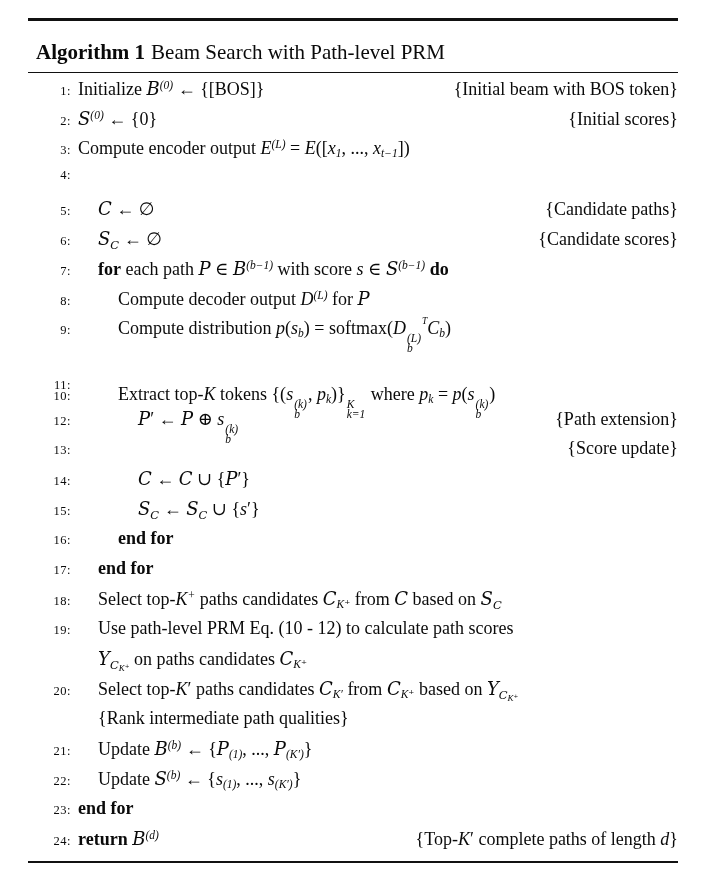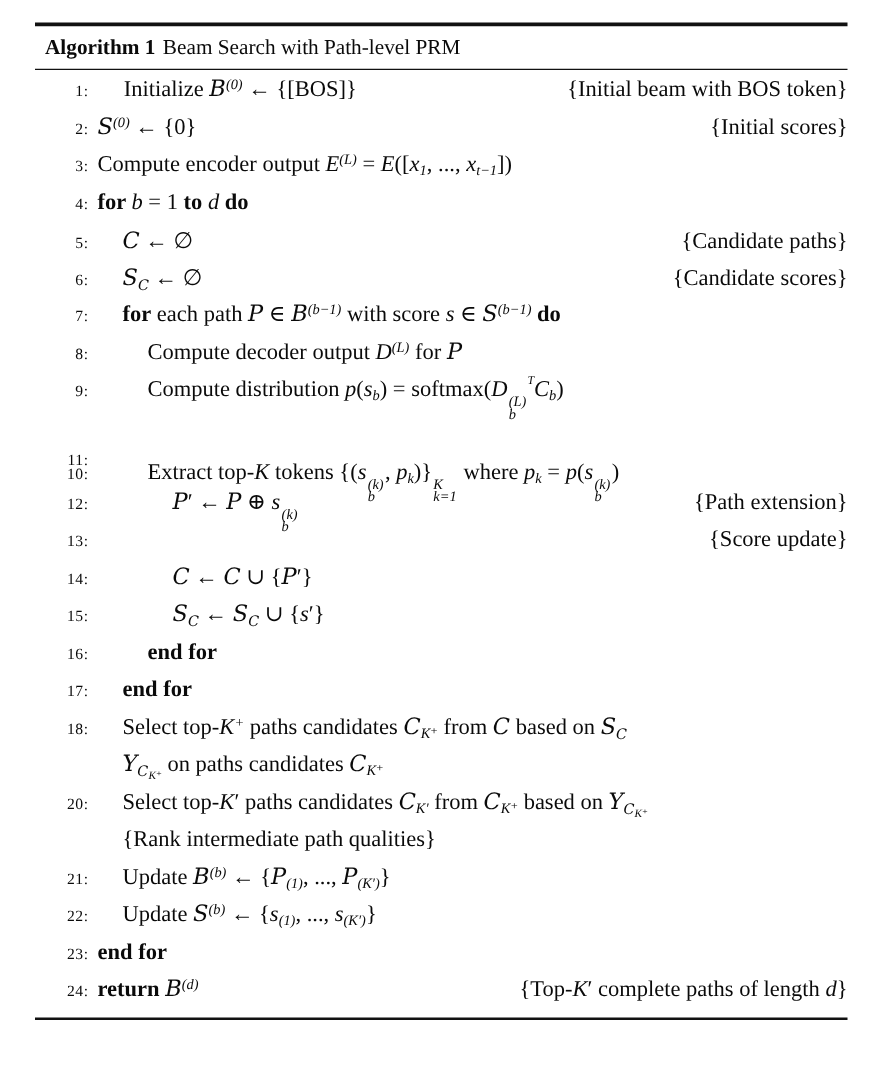--- a/index.html
+++ b/index.html
@@ -5,21 +5,21 @@
   html,body{margin:0;padding:0;background:#ffffff;}
   body{
     width:706px;height:870px;position:relative;overflow:hidden;
     font-family:"Liberation Serif","DejaVu Serif",serif;color:#0a0a0a;
   }
   .algo{position:absolute;left:28px;top:18px;width:650px;}
   .rule{background:#111;}
   .rule.top{height:3px;}
   .rule.mid{height:1.4px;}
   .rule.bot{height:1.8px;}
-  .header{padding:7px 0 7px 8px;font-size:17px;white-space:nowrap;}
+  .header{padding:7px 0 7px 8px;font-size:21px;white-space:nowrap;margin-top:12px;}
   .header .label{font-weight:700;}
   .header .subtitle{margin-left:6px;}
   .body{padding:5px 0 3px 0;}
   .row{display:flex;align-items:baseline;height:30px;white-space:nowrap;}
   .num{
     width:50px;padding-right:7px;box-sizing:border-box;flex:0 0 50px;
     text-align:right;font-size:12.5px;letter-spacing:0.5px;
   }
   .content{font-size:18px;}
   .comment{margin-left:auto;padding-left:8px;font-size:18px;}
@@ -45,35 +45,34 @@
 
 <div class="algo">
   <div class="rule top"></div>
   <div class="header">
     <span class="label">Algorithm 1</span><span class="subtitle">Beam Search with Path-level PRM</span>
   </div>
   <div class="rule mid"></div>
   <div class="body" id="algo-body">
       <div class="row">
         <span class="num">1:</span>
-        <span class="content" style="padding-left: 0px; margin-left: 21px;"><span class="t">Initialize </span><span class="cal">B</span><span class="sup">(0)</span><span class="t"> ← {[BOS]}</span></span>
+        <span class="content" style="padding-left: 0px;"><span class="t">Initialize </span><span class="cal">B</span><span class="sup">(0)</span><span class="t"> ← {[BOS]}</span></span>
         <span class="comment"><span class="t">{Initial beam with BOS token}</span></span>
       </div>
       <div class="row">
         <span class="num">2:</span>
         <span class="content" style="padding-left: 0px;"><span class="cal">S</span><span class="sup">(0)</span><span class="t"> ← {0}</span></span>
         <span class="comment"><span class="t">{Initial scores}</span></span>
       </div>
       <div class="row">
         <span class="num">3:</span>
         <span class="content" style="padding-left: 0px; text-align: right;"><span class="t">Compute encoder output </span><span class="i">E</span><span class="sup">(L)</span><span class="t"> = </span><span class="i">E</span><span class="t">([</span><span class="i">x</span><span class="sub">1</span><span class="t">, ..., </span><span class="i">x</span><span class="sub">t−1</span><span class="t">])</span></span>
       </div>
       <div class="row">
         <span class="num">4:</span>
-        <span class="content" style="padding-left: 0px;"><span class="b">for </span><span class="i">b</span><span class="t"> = 1 </span><span class="b">to</span><span class="t"> </span><span class="i">d</span><span class="t"> </span><span class="b">do</span></span>
       </div>
       <div class="row">
         <span class="num">5:</span>
         <span class="content" style="padding-left: 20px;"><span class="cal">C</span><span class="t"> ← ∅</span></span>
         <span class="comment"><span class="t">{Candidate paths}</span></span>
       </div>
       <div class="row">
         <span class="num">6:</span>
         <span class="content" style="padding-left: 20px;"><span class="cal">S</span><span class="sub"><span class="cal">C</span></span><span class="t"> ← ∅</span></span>
         <span class="comment"><span class="t">{Candidate scores}</span></span>
@@ -135,20 +134,24 @@
       </div>
       <div class="row">
         <span class="num">17:</span>
         <span class="content" style="padding-left: 20px;"><span class="b">end for</span></span>
       </div>
       <div class="row">
         <span class="num">18:</span>
         <span class="content" style="padding-left: 20px;"><span class="t">Select top-</span><span class="i">K</span><span class="sup">+</span><span class="t"> paths candidates </span><span class="cal">C</span><span class="sub">K⁺</span><span class="t"> from </span><span class="cal">C</span><span class="t"> based on </span><span class="cal">S</span><span class="sub"><span class="cal">C</span></span></span>
       </div>
       <div class="row">
+        <span class="num">19:</span>
+        <span class="content" style="padding-left: 20px;"><span class="t">Use path-level PRM Eq. (10 - 12) to calculate path scores</span></span>
+      </div>
+      <div class="row">
         <span class="num"></span>
         <span class="content" style="padding-left: 20px;"><span class="cal">Y</span><span class="sub"><span class="cal">C</span><span class="sub">K⁺</span></span><span class="t"> on paths candidates </span><span class="cal">C</span><span class="sub">K⁺</span></span>
       </div>
       <div class="row">
         <span class="num">20:</span>
         <span class="content" style="padding-left: 20px;"><span class="t">Select top-</span><span class="i">K</span><span class="t">′ paths candidates </span><span class="cal">C</span><span class="sub">K′</span><span class="t"> from </span><span class="cal">C</span><span class="sub">K⁺</span><span class="t"> based on </span><span class="cal">Y</span><span class="sub"><span class="cal">C</span><span class="sub">K⁺</span></span></span>
       </div>
       <div class="row">
         <span class="num"></span>
         <span class="content" style="padding-left: 20px;"><span class="t">{Rank intermediate path qualities}</span></span>

